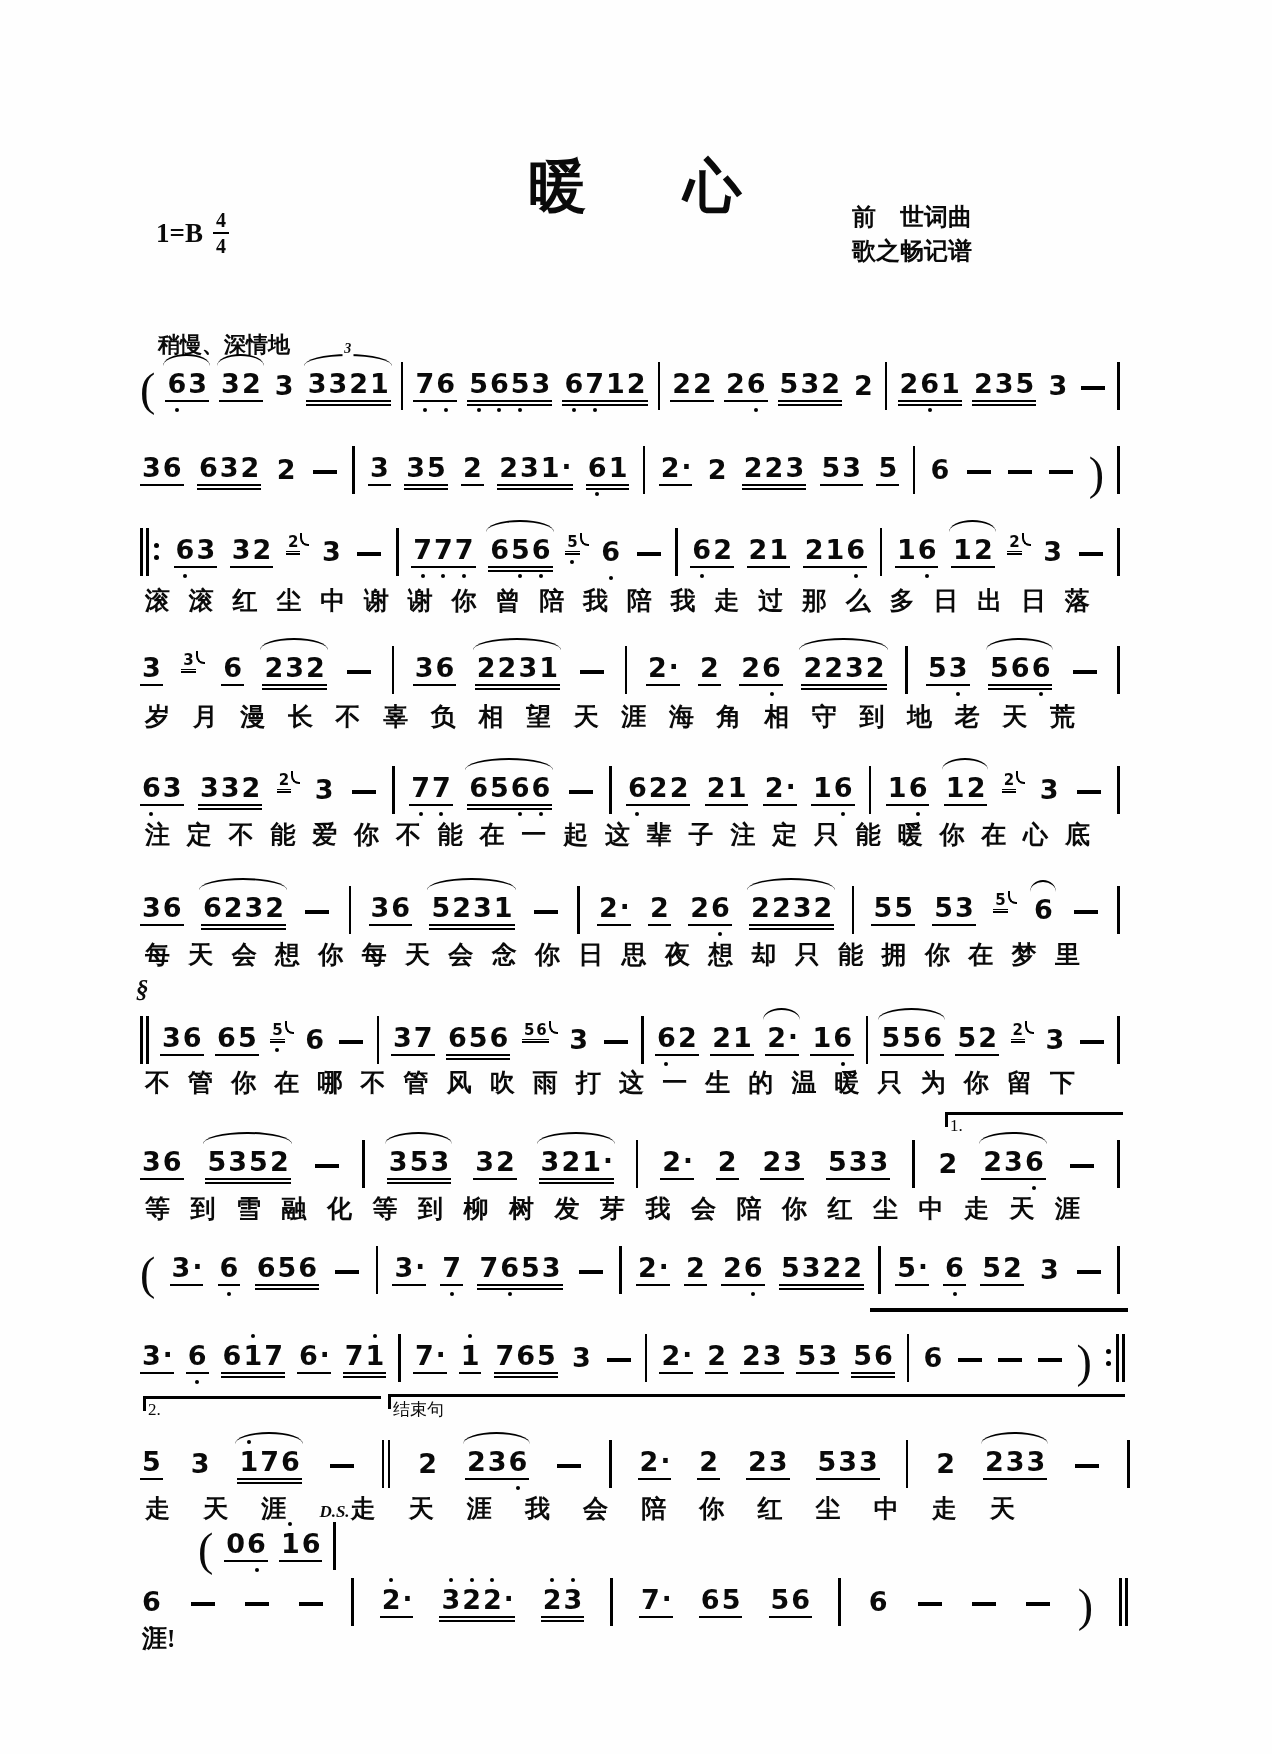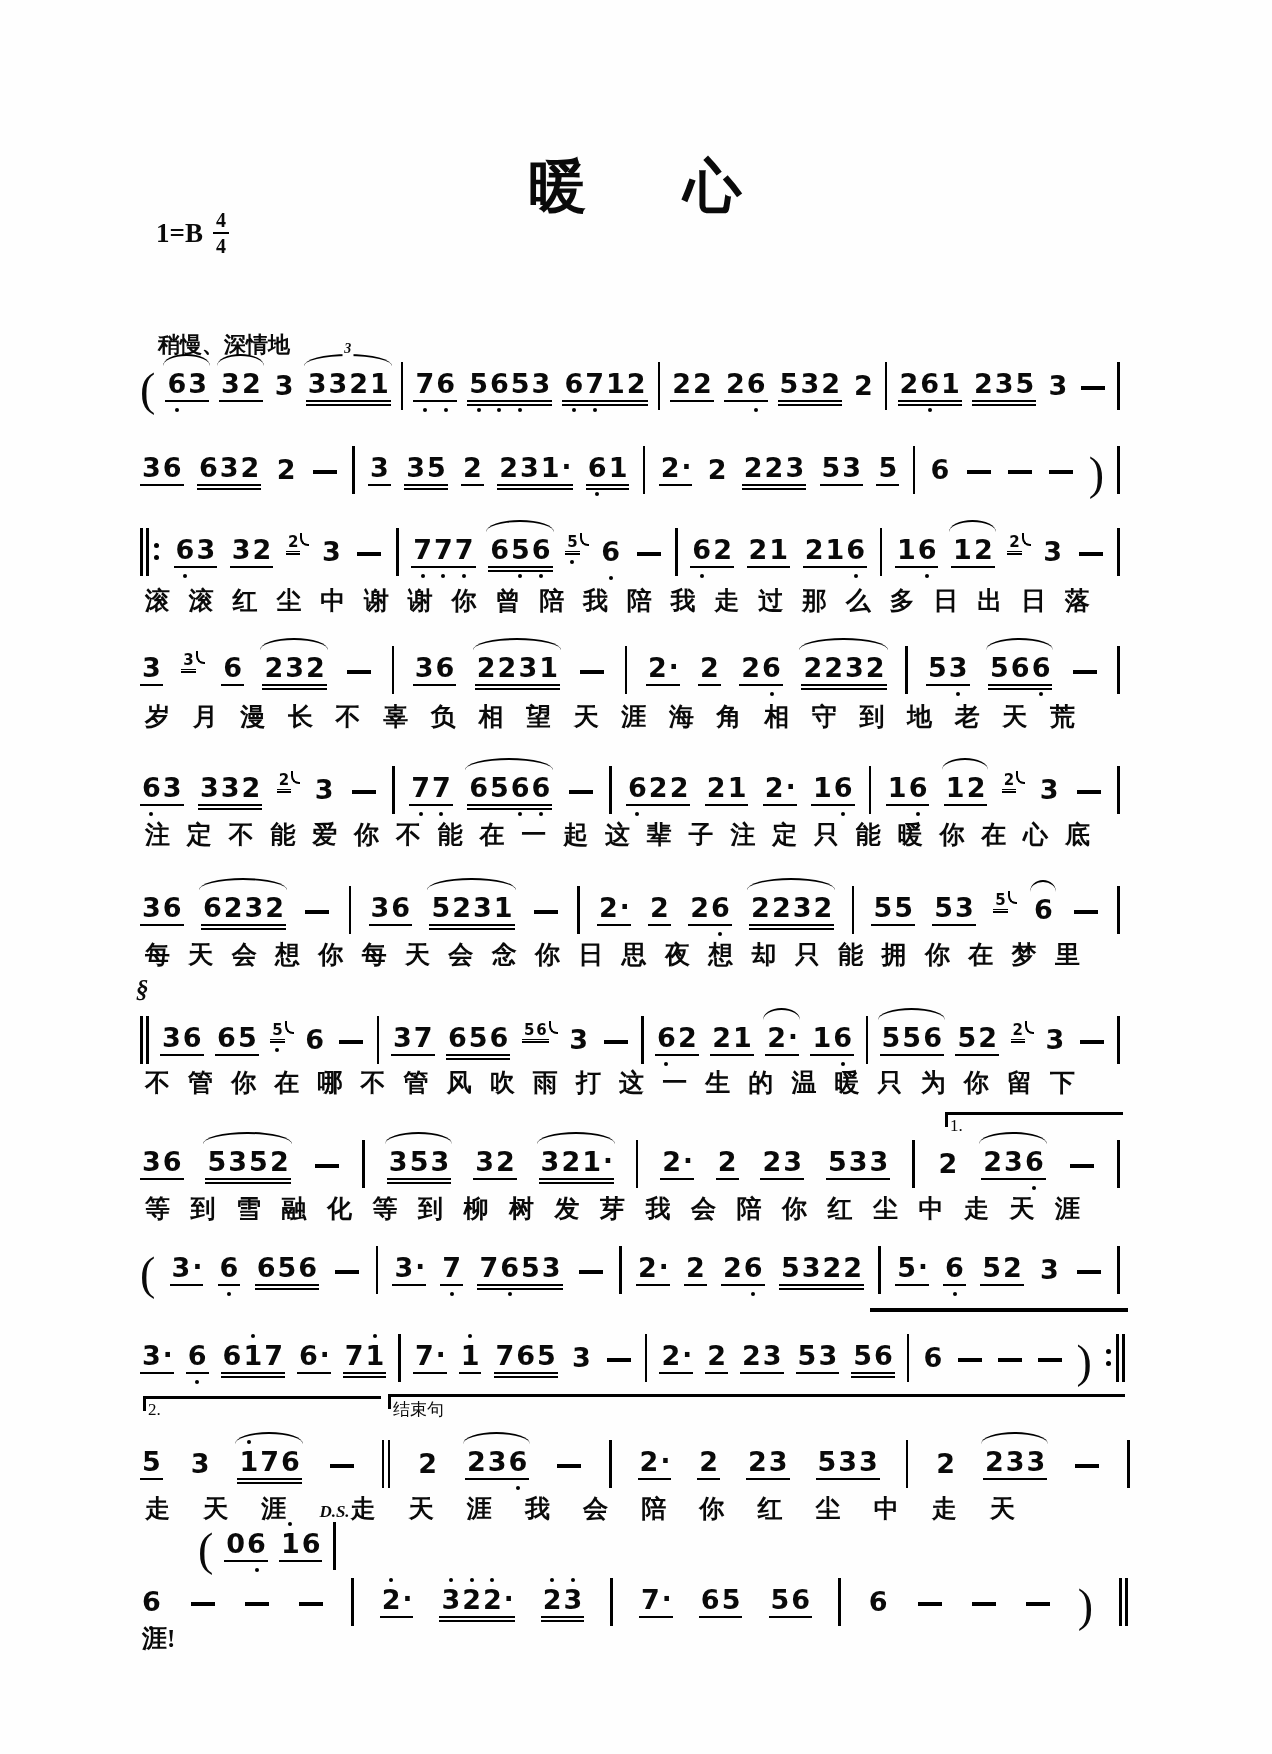--- a/index.html
+++ b/index.html
@@ -65,20 +65,24 @@
     <span>暖</span>
     <span>心</span>
   </div>
   <div id="keysig">
     <span>1=B</span>
     <span class="frac">
       <span class="num">4</span>
       <span>4</span>
     </span>
   </div>
+  <div id="credits">
+    <div>前　世词曲</div>
+    <div>歌之畅记谱</div>
+  </div>
   <div id="tempo">稍慢、深情地</div>
   <div id="segno" style="left: 136px; top: 976px;">§</div>
   <div id="stage">
       <div class="sys" style="left: 140px; top: 368px; width: 980px;">
         <span class="paren">(</span>
         <span class="tok">
           <span class="grp u1">
             <span class="dg">6<i class="ld"></i></span>
             <span class="dg">3</span>
           </span>

